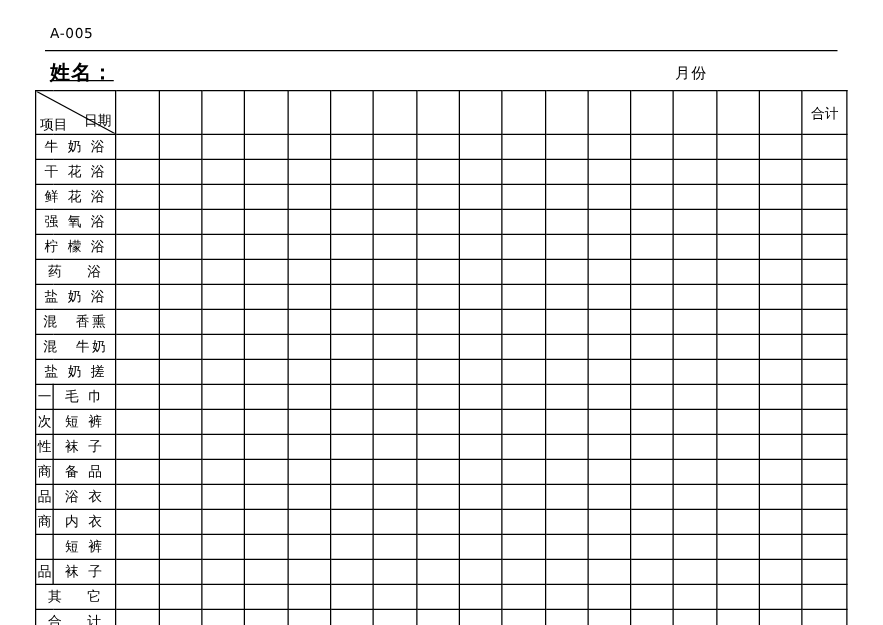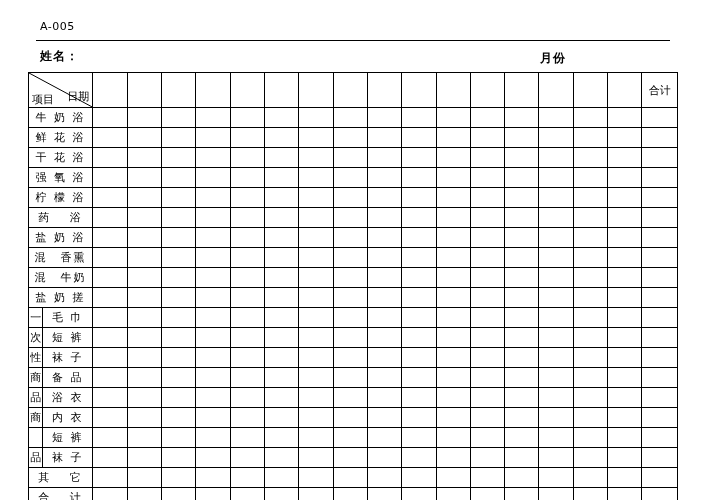--- a/index.html
+++ b/index.html
@@ -42,30 +42,31 @@
     left: 36px;
     top: 40px;
     width: 634px;
     height: 0;
     border-top: 1px solid #000;
   }
   .name-label {
     position: absolute;
     left: 40px;
     top: 48px;
-    font-size: 12px;
+    font-size: 16px;
     font-weight: bold;
     letter-spacing: 1px;
+    text-decoration: underline;
   }
   .month-label {
     position: absolute;
     left: 540px;
     top: 50px;
     font-size: 12px;
-    font-weight: bold;
+    font-weight: normal;
     letter-spacing: 1px;
     text-align: right;
   }
   table.grid {
     position: absolute;
     left: 28px;
     top: 72px;
     border-collapse: collapse;
     table-layout: fixed;
     width: 650px;
@@ -199,41 +200,41 @@
           <td class="cell-empty"></td>
           <td class="cell-empty"></td>
           <td class="cell-empty"></td>
           <td class="cell-empty"></td>
           <td class="cell-empty"></td>
           <td class="cell-empty"></td>
           <td class="cell-empty"></td>
           <td></td>
         </tr>
         <tr>
+          <td colspan="2" class="row-label">干 花 浴</td>
+          <td class="cell-empty"></td>
+          <td class="cell-empty"></td>
+          <td class="cell-empty"></td>
+          <td class="cell-empty"></td>
+          <td class="cell-empty"></td>
+          <td class="cell-empty"></td>
+          <td class="cell-empty"></td>
+          <td class="cell-empty"></td>
+          <td class="cell-empty"></td>
+          <td class="cell-empty"></td>
+          <td class="cell-empty"></td>
+          <td class="cell-empty"></td>
+          <td class="cell-empty"></td>
+          <td class="cell-empty"></td>
+          <td class="cell-empty"></td>
+          <td class="cell-empty"></td>
+          <td></td>
+        </tr>
+        <tr>
           <td colspan="2" class="row-label">鲜 花 浴</td>
-          <td class="cell-empty"></td>
-          <td class="cell-empty"></td>
-          <td class="cell-empty"></td>
-          <td class="cell-empty"></td>
-          <td class="cell-empty"></td>
-          <td class="cell-empty"></td>
-          <td class="cell-empty"></td>
-          <td class="cell-empty"></td>
-          <td class="cell-empty"></td>
-          <td class="cell-empty"></td>
-          <td class="cell-empty"></td>
-          <td class="cell-empty"></td>
-          <td class="cell-empty"></td>
-          <td class="cell-empty"></td>
-          <td class="cell-empty"></td>
-          <td class="cell-empty"></td>
-          <td></td>
-        </tr>
-        <tr>
-          <td colspan="2" class="row-label">干 花 浴</td>
           <td class="cell-empty"></td>
           <td class="cell-empty"></td>
           <td class="cell-empty"></td>
           <td class="cell-empty"></td>
           <td class="cell-empty"></td>
           <td class="cell-empty"></td>
           <td class="cell-empty"></td>
           <td class="cell-empty"></td>
           <td class="cell-empty"></td>
           <td class="cell-empty"></td>

